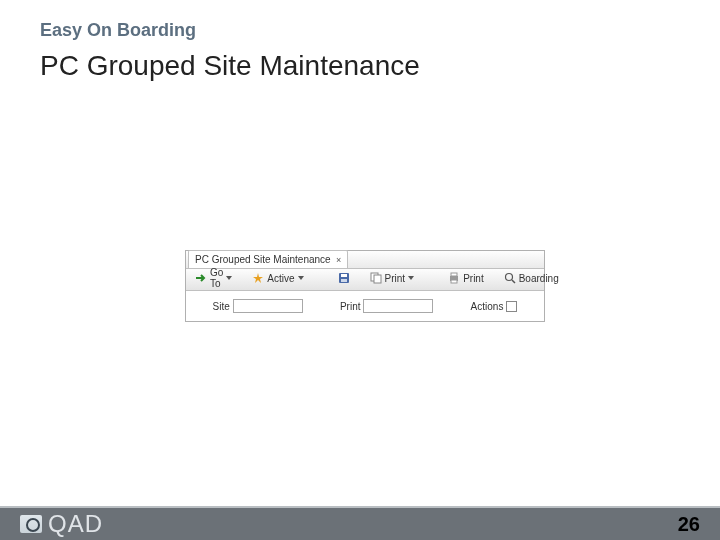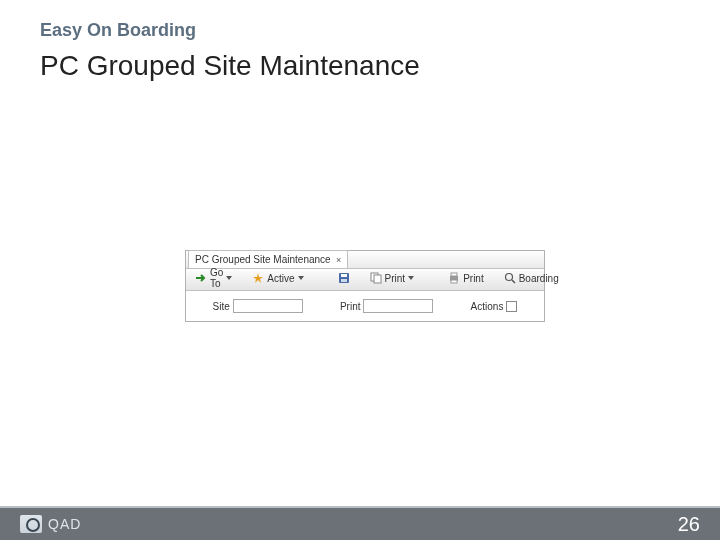--- a/index.html
+++ b/index.html
@@ -113,22 +113,22 @@
       position: relative;
     }
     .logo-mark::before {
       content: "";
       position: absolute;
       top: 3px; left: 6px;
       width: 10px; height: 10px;
       border: 2px solid #3a4650;
       border-radius: 50%;
     }
-    .logo-text { color: #e0e4e8; font-size: 14px; letter-spacing: 1px; font-weight: 500; }
-    .page-num { color: #ffffff; font-size: 20px; font-weight: 400; }
+    .logo-text { color: #e0e4e8; font-size: 24px; letter-spacing: 1px; font-weight: 500; }
+    .page-num { color: #000000; font-size: 20px; font-weight: 700; }
     .footer-top-line { position: absolute; bottom: 32px; left: 0; width: 720px; height: 2px; background: #b9bec2; }
   </style>
 </head>
 <body>
 
 <div class="slide">
   <div class="pre-title">Easy On Boarding</div>
   <div class="title">PC Grouped Site Maintenance</div>
 
   <div class="app-window">

